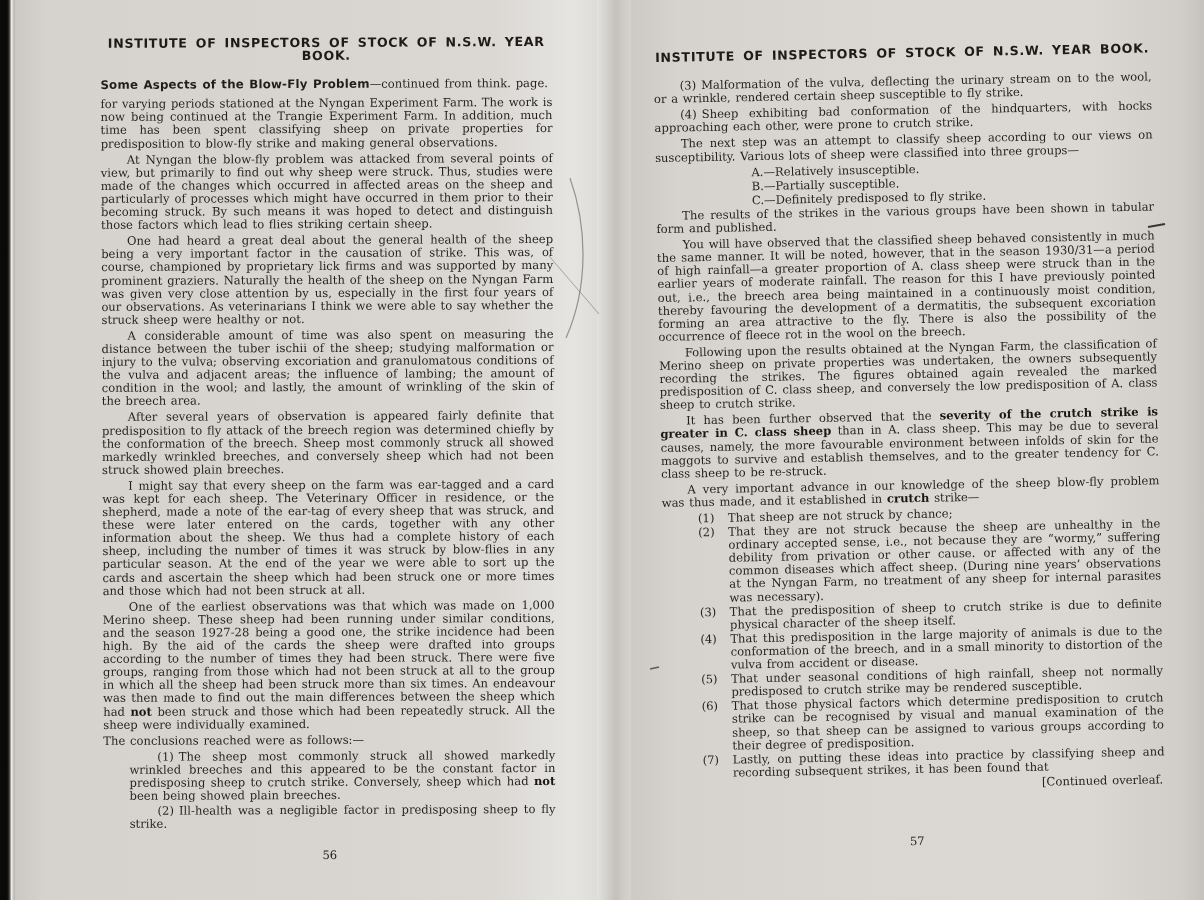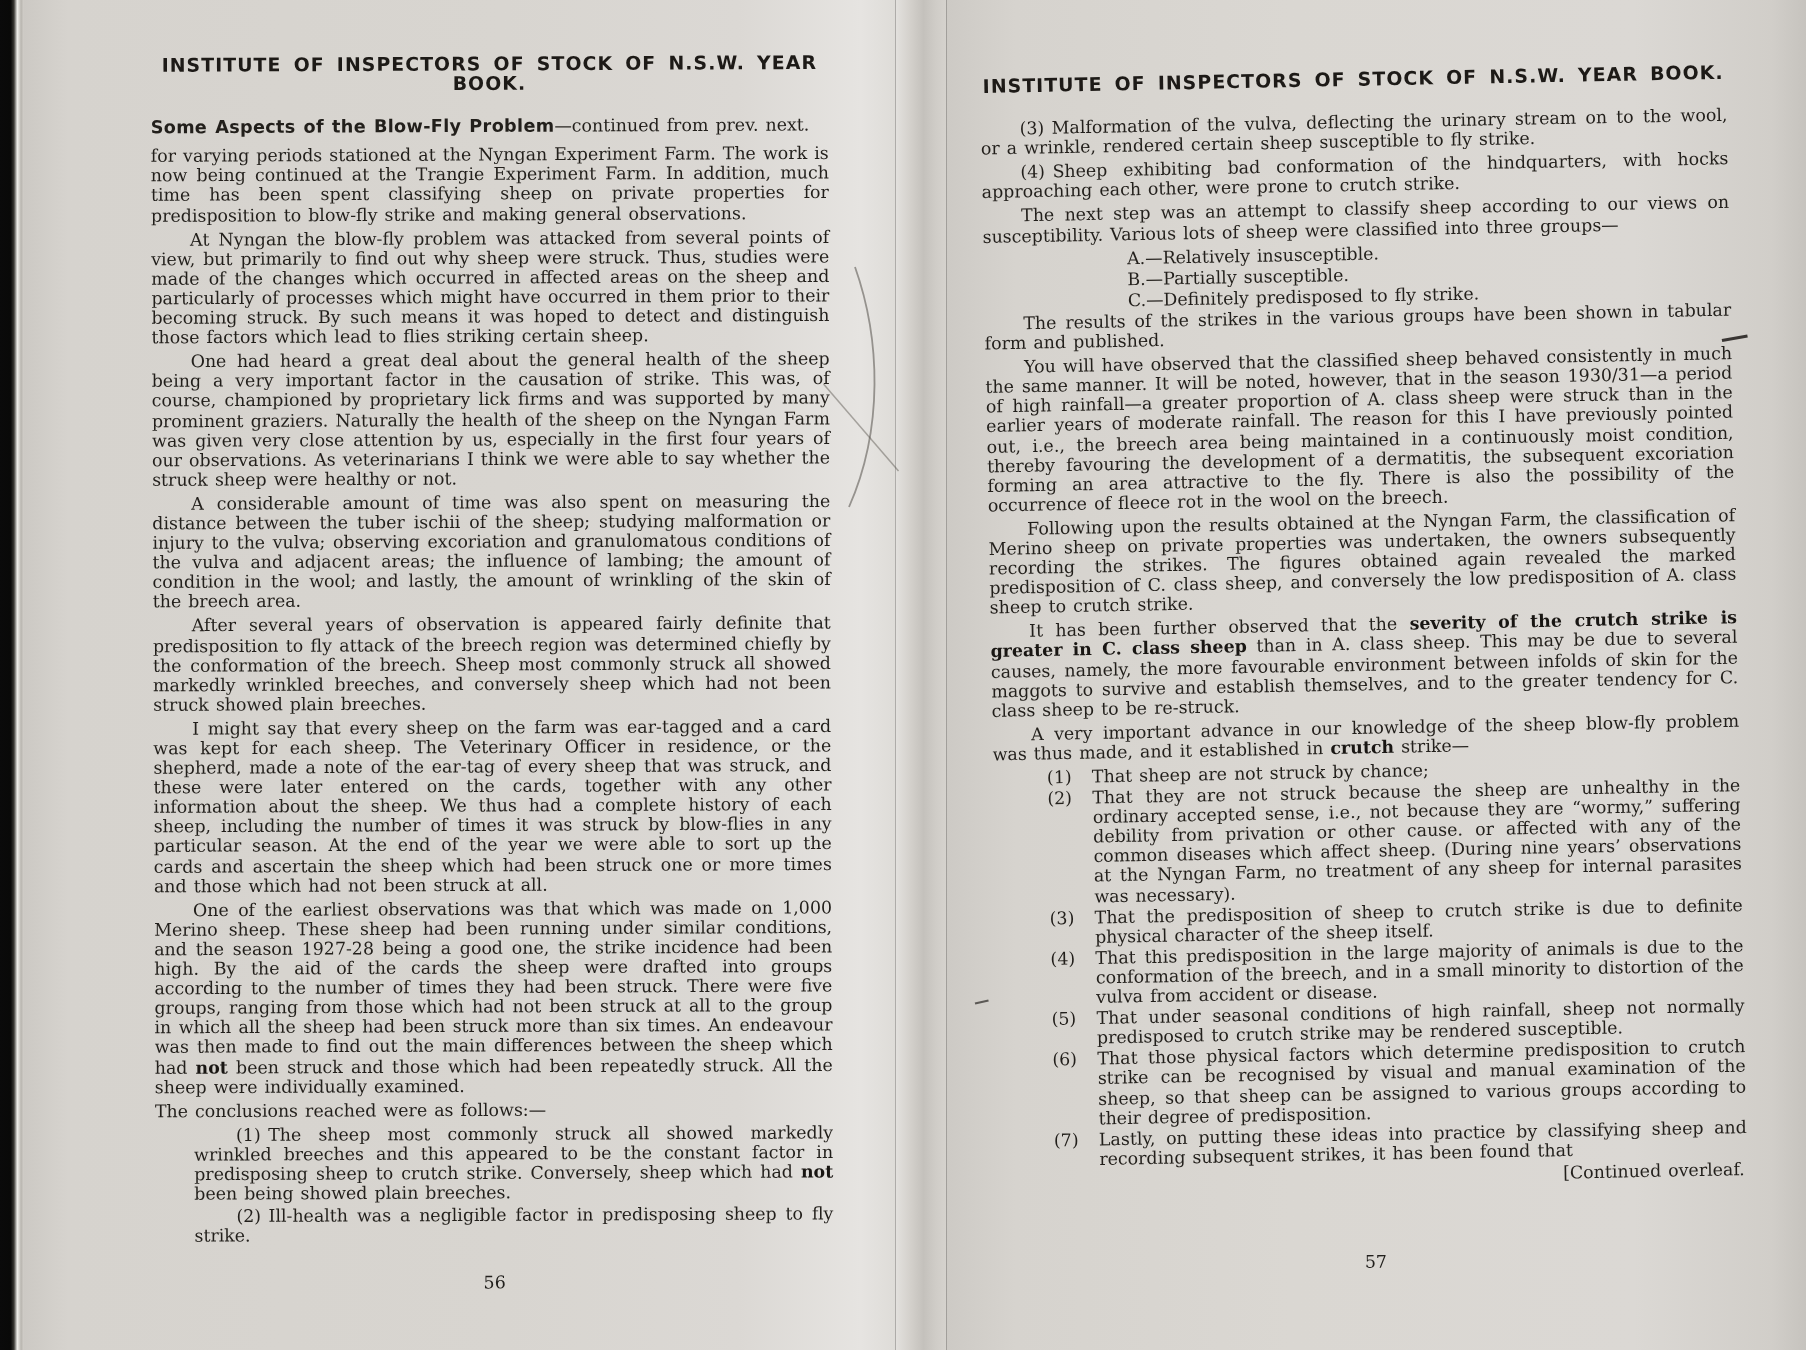--- a/index.html
+++ b/index.html
@@ -44,21 +44,21 @@
 
 <div class="spread">
 
   <div class="edge-left"></div>
 
   <div class="page page-left">
     <div class="page-inner">
       <div class="col">
         <div class="running-head">INSTITUTE OF INSPECTORS OF STOCK OF N.S.W. YEAR BOOK.</div>
 
-        <p class="subheading noind"><span class="lead-bold">Some Aspects of the Blow-Fly Problem</span><span>—continued from prev. next.</span></p>
+        <p class="subheading noind"><span class="lead-bold">Some Aspects of the Blow-Fly Problem</span><span>—continued from think. page.</span></p>
 
         <p class="noind">for varying periods stationed at the Nyngan Experiment Farm. The work is now being continued at the Trangie Experiment Farm. In addition, much time has been spent classifying sheep on private properties for predisposition to blow-fly strike and making general observations.</p>
         <p class="ind">At Nyngan the blow-fly problem was attacked from several points of view, but primarily to find out why sheep were struck. Thus, studies were made of the changes which occurred in affected areas on the sheep and particularly of processes which might have occurred in them prior to their becoming struck. By such means it was hoped to detect and distinguish those factors which lead to flies striking certain sheep.</p>
         <p class="ind">One had heard a great deal about the general health of the sheep being a very important factor in the causation of strike. This was, of course, championed by proprietary lick firms and was supported by many prominent graziers. Naturally the health of the sheep on the Nyngan Farm was given very close attention by us, especially in the first four years of our observations. As veterinarians I think we were able to say whether the struck sheep were healthy or not.</p>
         <p class="ind">A considerable amount of time was also spent on measuring the distance between the tuber ischii of the sheep; studying malformation or injury to the vulva; observing excoriation and granulomatous conditions of the vulva and adjacent areas; the influence of lambing; the amount of condition in the wool; and lastly, the amount of wrinkling of the skin of the breech area.</p>
         <p class="ind">After several years of observation is appeared fairly definite that predisposition to fly attack of the breech region was determined chiefly by the conformation of the breech. Sheep most commonly struck all showed markedly wrinkled breeches, and conversely sheep which had not been struck showed plain breeches.</p>
         <p class="ind">I might say that every sheep on the farm was ear-tagged and a card was kept for each sheep. The Veterinary Officer in residence, or the shepherd, made a note of the ear-tag of every sheep that was struck, and these were later entered on the cards, together with any other information about the sheep. We thus had a complete history of each sheep, including the number of times it was struck by blow-flies in any particular season. At the end of the year we were able to sort up the cards and ascertain the sheep which had been struck one or more times and those which had not been struck at all.</p>
 
         <p class="ind"><span>One of the earliest observations was that which was made on 1,000 Merino sheep. These sheep had been running under similar conditions, and the season 1927-28 being a good one, the strike incidence had been high. By the aid of the cards the sheep were drafted into groups according to the number of times they had been struck. There were five groups, ranging from those which had not been struck at all to the group in which all the sheep had been struck more than six times. An endeavour was then made to find out the main differences between the sheep which had </span><b>not</b><span> been struck and those which had been repeatedly struck. All the sheep were individually examined.</span></p>
 

